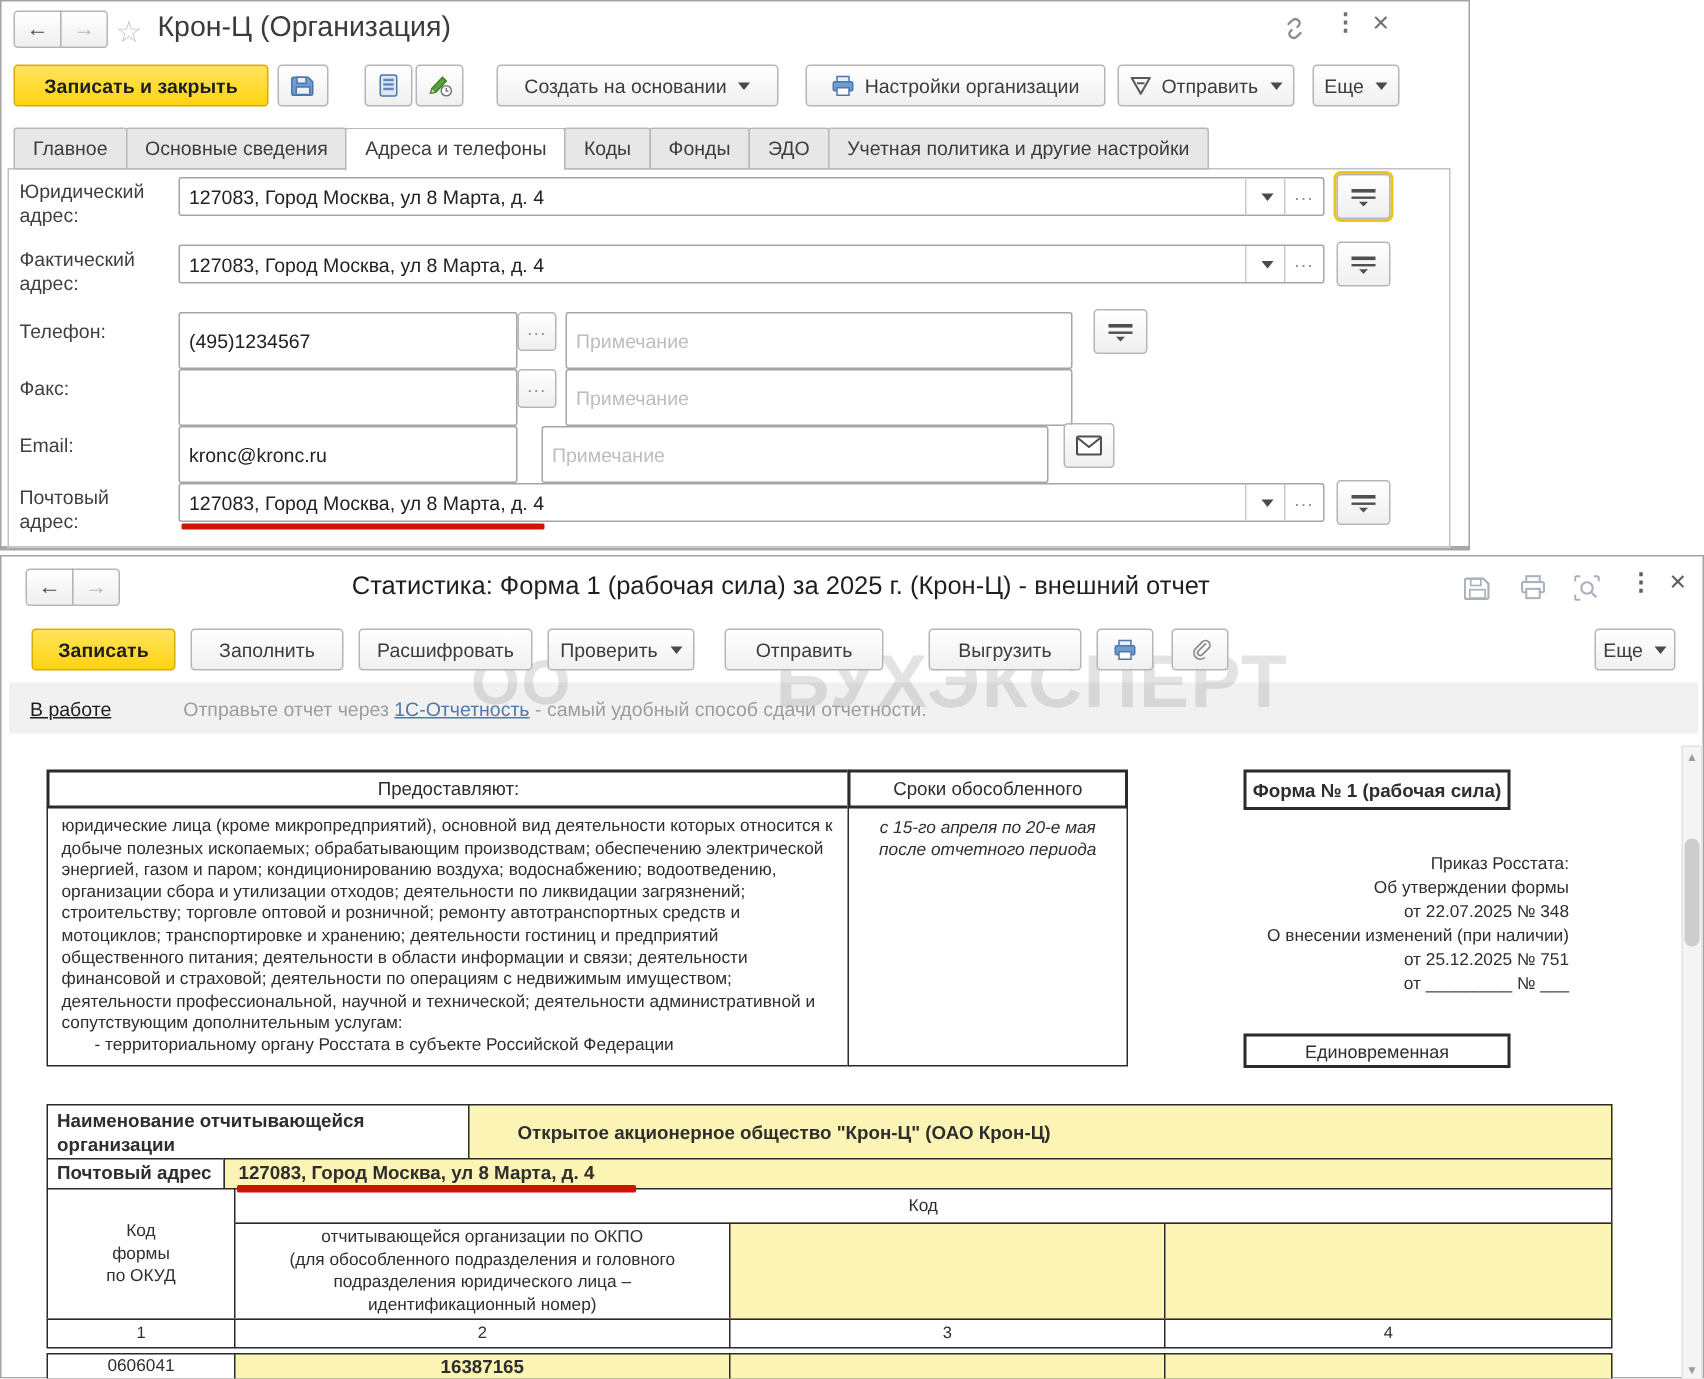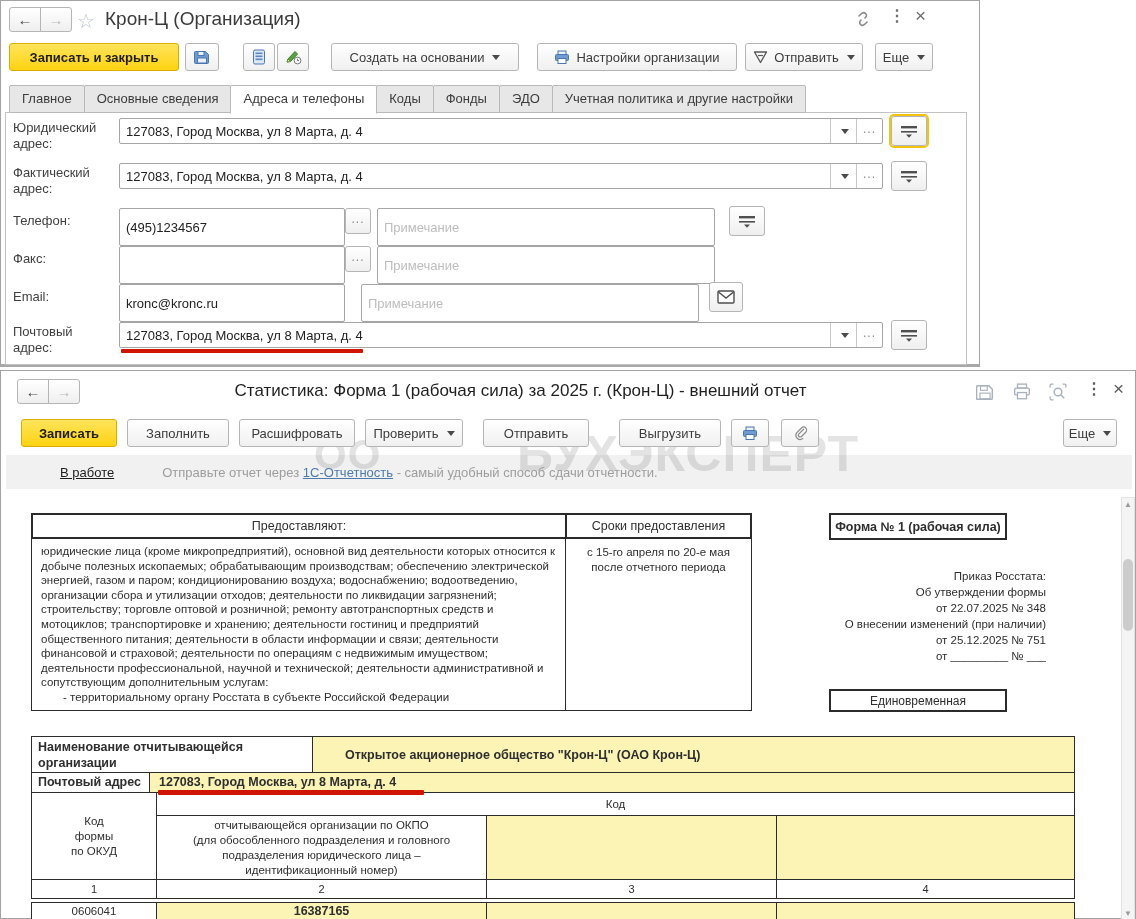--- a/index.html
+++ b/index.html
@@ -64,21 +64,21 @@
   .combo-ell { color:#8a8a8a; font-size:12px; letter-spacing:1px; padding-bottom:4px; }
   .sqbtn {
     position:absolute; background:linear-gradient(#fff,#efefef); border:1px solid #b5b5b5; border-radius:3px;
     display:flex; align-items:center; justify-content:center; cursor:pointer; z-index:2;
   }
   .sqbtn.focused { box-shadow:0 0 0 2px #f2c40f; }
   .redline { position:absolute; background:#cf1500; z-index:5; border-radius:1px; }
 
   
   .rep-title { position:absolute; left:130px; right:225px; top:10px; text-align:center; font-size:17px; font-weight:normal; color:#1f1f1f; white-space:nowrap; }
-  .strip { position:absolute; left:5px; top:84px; width:1126px; height:34px; background:rgba(60,60,60,0.07); z-index:2; display:flex; align-items:center;padding-left:40px; }
+  .strip { position:absolute; left:5px; top:84px; width:1126px; height:34px; background:rgba(60,60,60,0.07); z-index:2; display:flex; align-items:center; }
   .strip-state { margin-left:14px; color:#1d1d1d; text-decoration:underline; cursor:pointer; }
   .strip-msg { margin-left:48px; color:#9d9d9d; }
   .strip-msg a { color:#4d7aad; text-decoration:underline; cursor:pointer; }
   .wm { position:absolute; font-weight:bold; color:#cdcdcd; opacity:0.55; z-index:0; letter-spacing:1px; }
 
   
   .cell { position:absolute; background:#fff; border:1px solid #2b2b2b; font-size:11.5px; color:#2e2e2e; z-index:1; }
   .cell.hdr { border-width:2px; display:flex; align-items:center; justify-content:center; font-size:12.5px; }
   .cell.ctr { display:flex; align-items:center; justify-content:center; text-align:center; }
   .cell.yellow { background:#fbf4b5; }
@@ -361,25 +361,25 @@
       <span>Еще</span>
       <span class="caret"></span>
     </button>
 
   <div class="strip">
     <span class="strip-state">В работе</span>
     <span class="strip-msg"><span>Отправьте отчет через </span><a>1С-Отчетность</a><span> - самый удобный способ сдачи отчетности.</span></span>
   </div>
 
   <div class="cell hdr" style="left:30px; top:142px; width:536px; height:26px;">Предоставляют:</div>
-  <div class="cell hdr" style="left:564px; top:142px; width:187px; height:26px;">Сроки предоставления</div>
+  <div class="cell hdr" style="left:564px; top:142px; width:187px; height:26px;">Сроки обособленного</div>
   <div class="cell" style="left:30px; top:167px; width:536px; height:173px;">
     <div class="bodytext"><span>юридические лица (кроме микропредприятий), основной вид деятельности которых относится к добыче полезных ископаемых; обрабатывающим производствам; обеспечению электрической энергией, газом и паром; кондиционированию воздуха; водоснабжению; водоотведению, организации сбора и утилизации отходов; деятельности по ликвидации загрязнений; строительству; торговле оптовой и розничной; ремонту автотранспортных средств и мотоциклов; транспортировке и хранению; деятельности гостиниц и предприятий общественного питания; деятельности в области информации и связи; деятельности финансовой и страховой; деятельности по операциям с недвижимым имуществом; деятельности профессиональной, научной и технической; деятельности административной и сопутствующим дополнительным услугам:</span><br><span style="padding-left:22px;">- территориальному органу Росстата в субъекте Российской Федерации</span></div>
   </div>
-  <div class="cell" style="left:564px; top:167px; width:187px; height:173px; text-align:center; white-space:pre-line; padding-top:6px; line-height:15px;">с 15-го апреля по 20-е мая
+  <div class="cell" style="left:564px; top:167px; width:187px; height:173px; text-align:center; white-space:pre-line; padding-top:6px; line-height:15px;font-style:italic;">с 15-го апреля по 20-е мая
 после отчетного периода</div>
 
   <div class="cell hdr" style="left:828px; top:142px; width:178px; height:27px; font-weight:bold;">Форма № 1 (рабочая сила)</div>
   <div class="freeblock" style="left:790px; top:197px; width:255px;">
     <div>Приказ Росстата:</div>
     <div>Об утверждении формы</div>
     <div>от 22.07.2025 № 348</div>
     <div>О внесении изменений (при наличии)</div>
     <div>от 25.12.2025 № 751</div>
     <div>от _________ № ___</div>

